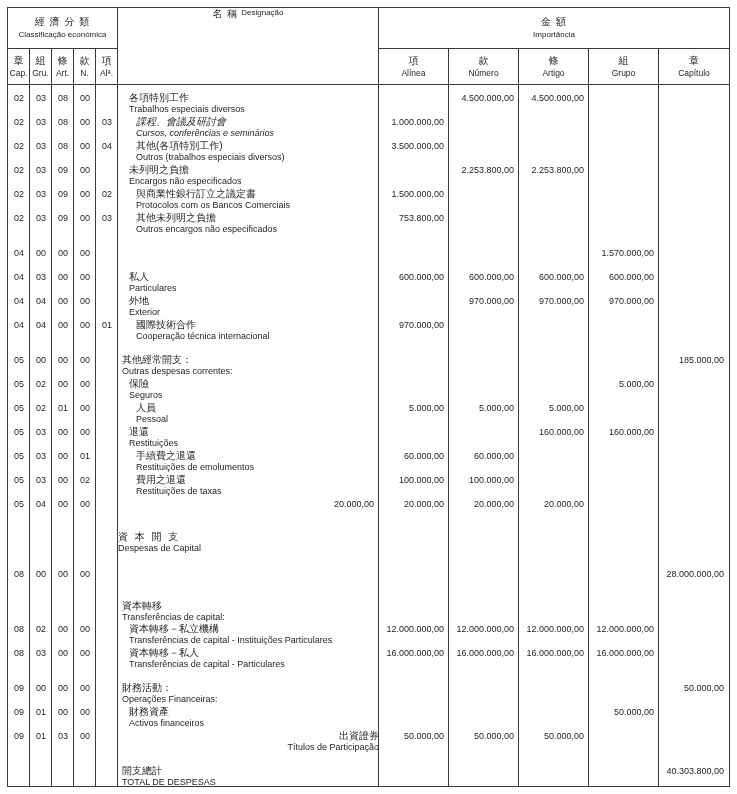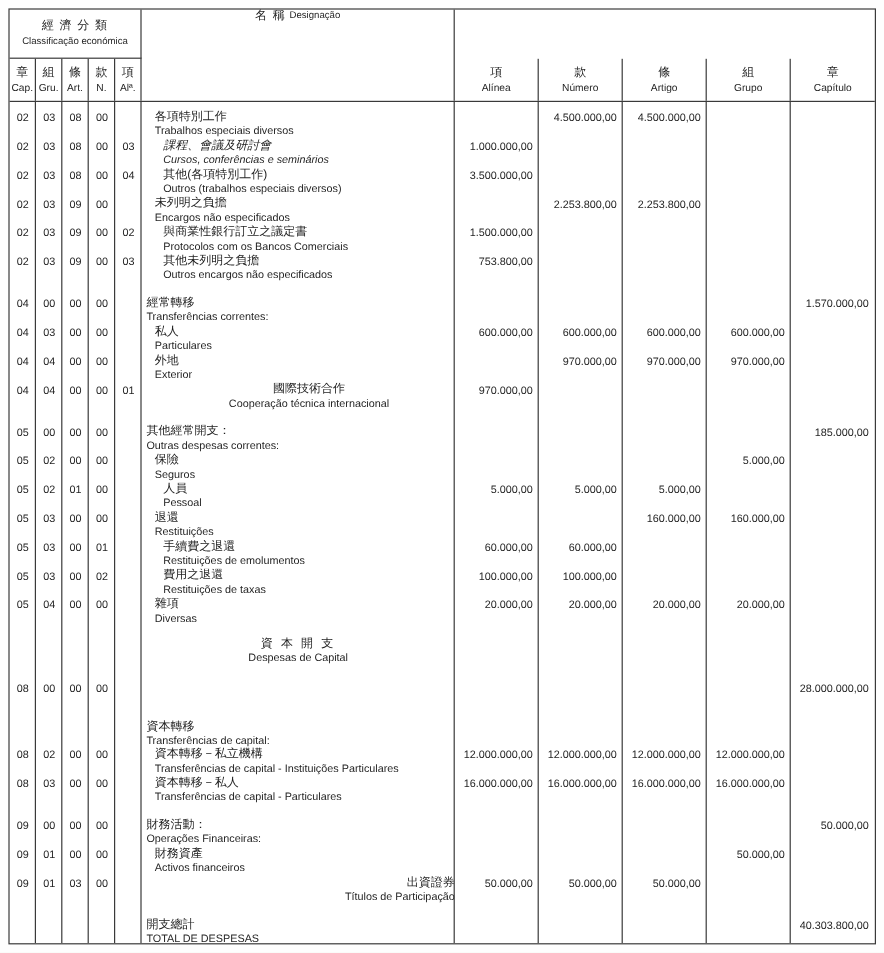--- a/index.html
+++ b/index.html
@@ -49,40 +49,44 @@
     grid-template-columns: 22px 22px 22px 22px 22px 261px 70px 70px 70px 70px 70px;
   }
   .entry-row { min-height: 24px; }
   .cell { overflow: hidden; }
   .code { text-align: center; font-size: 9px; line-height: 12px; }
   .amt  { text-align: right; font-size: 9px; line-height: 12px; padding-right: 5px; white-space: nowrap; }
   .desig .zh { font-size: 10px; line-height: 12px; white-space: nowrap; }
   .desig .pt { font-size: 9px;  line-height: 11px; white-space: nowrap; }
   .gap-row { height: 11px; }
   .section-row { height: 46px; padding-top: 9px; box-sizing: border-box; }
-  .section-row .desig { text-align: center; }
+  .section-row .desig { }
   .section-row .zh { letter-spacing: 2px; }
 </style>
 </head>
 <body>
 
 <div class="sheet">
   <div class="table">
 
     <div class="thead">
       <div class="h-class">
         <div class="hz">經 濟 分 類</div>
         <div class="hp">Classificação económica</div>
       </div>
 
       <div class="h-desig">
         <div class="hz">名 稱</div>
         <div class="hp">Designação</div>
       </div>
 
+      <div class="h-amount">
+        <div class="hz">金 額</div>
+        <div class="hp">Importância</div>
+      </div>
 
       <div class="h-sub c1">
         <div class="hz">章</div>
         <div class="hp">Cap.</div>
       </div>
       <div class="h-sub c2">
         <div class="hz">組</div>
         <div class="hp">Gru.</div>
       </div>
       <div class="h-sub c3">
@@ -217,24 +221,20 @@
           <div class="cell amt"></div>
           <div class="cell amt"></div>
         </div>
         <div class="gap-row"></div>
         <div class="row entry-row">
           <div class="cell code">04</div>
           <div class="cell code">00</div>
           <div class="cell code">00</div>
           <div class="cell code">00</div>
           <div class="cell code"></div>
-          <div class="cell desig" style="padding-left: 4px;">
-            <div class="zh">經常轉移</div>
-            <div class="pt">Transferências correntes:</div>
-          </div>
           <div class="cell amt"></div>
           <div class="cell amt"></div>
           <div class="cell amt"></div>
           <div class="cell amt"></div>
           <div class="cell amt">1.570.000,00</div>
         </div>
         <div class="row entry-row">
           <div class="cell code">04</div>
           <div class="cell code">03</div>
           <div class="cell code">00</div>
@@ -265,21 +265,21 @@
           <div class="cell amt">970.000,00</div>
           <div class="cell amt">970.000,00</div>
           <div class="cell amt"></div>
         </div>
         <div class="row entry-row">
           <div class="cell code">04</div>
           <div class="cell code">04</div>
           <div class="cell code">00</div>
           <div class="cell code">00</div>
           <div class="cell code">01</div>
-          <div class="cell desig" style="padding-left: 18px; text-align: center;">
+          <div class="cell desig" style="padding-left: 18px;">
             <div class="zh">國際技術合作</div>
             <div class="pt">Cooperação técnica internacional</div>
           </div>
           <div class="cell amt">970.000,00</div>
           <div class="cell amt"></div>
           <div class="cell amt"></div>
           <div class="cell amt"></div>
           <div class="cell amt"></div>
         </div>
         <div class="gap-row"></div>
@@ -378,24 +378,20 @@
           <div class="cell amt"></div>
           <div class="cell amt"></div>
           <div class="cell amt"></div>
         </div>
         <div class="row entry-row">
           <div class="cell code">05</div>
           <div class="cell code">04</div>
           <div class="cell code">00</div>
           <div class="cell code">00</div>
           <div class="cell code"></div>
-          <div class="cell desig" style="padding-left: 11px;">
-            <div class="zh">雜項</div>
-            <div class="pt">Diversas</div>
-          </div>
           <div class="cell amt">20.000,00</div>
           <div class="cell amt">20.000,00</div>
           <div class="cell amt">20.000,00</div>
           <div class="cell amt">20.000,00</div>
           <div class="cell amt"></div>
         </div>
         <div class="row section-row">
           <div class="cell desig" style="grid-column: 6 / 7;">
             <div class="zh">資 本 開 支</div>
             <div class="pt">Despesas de Capital</div>

